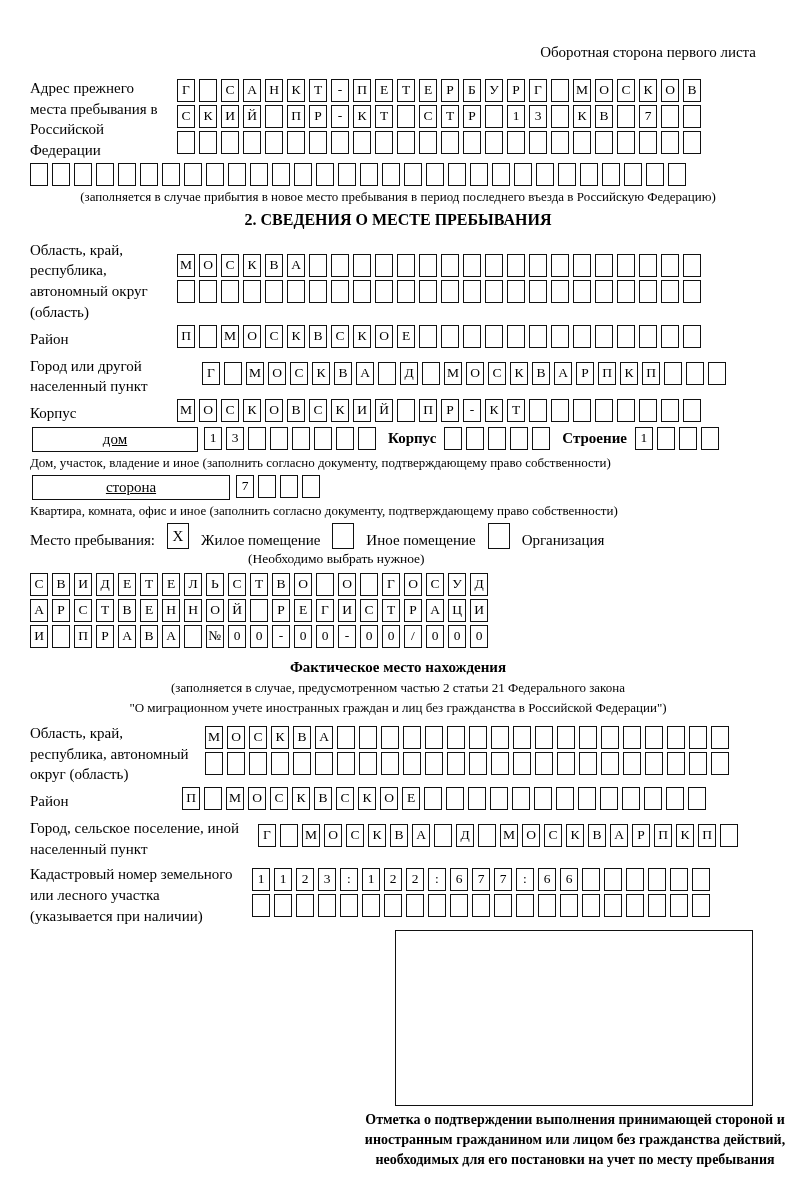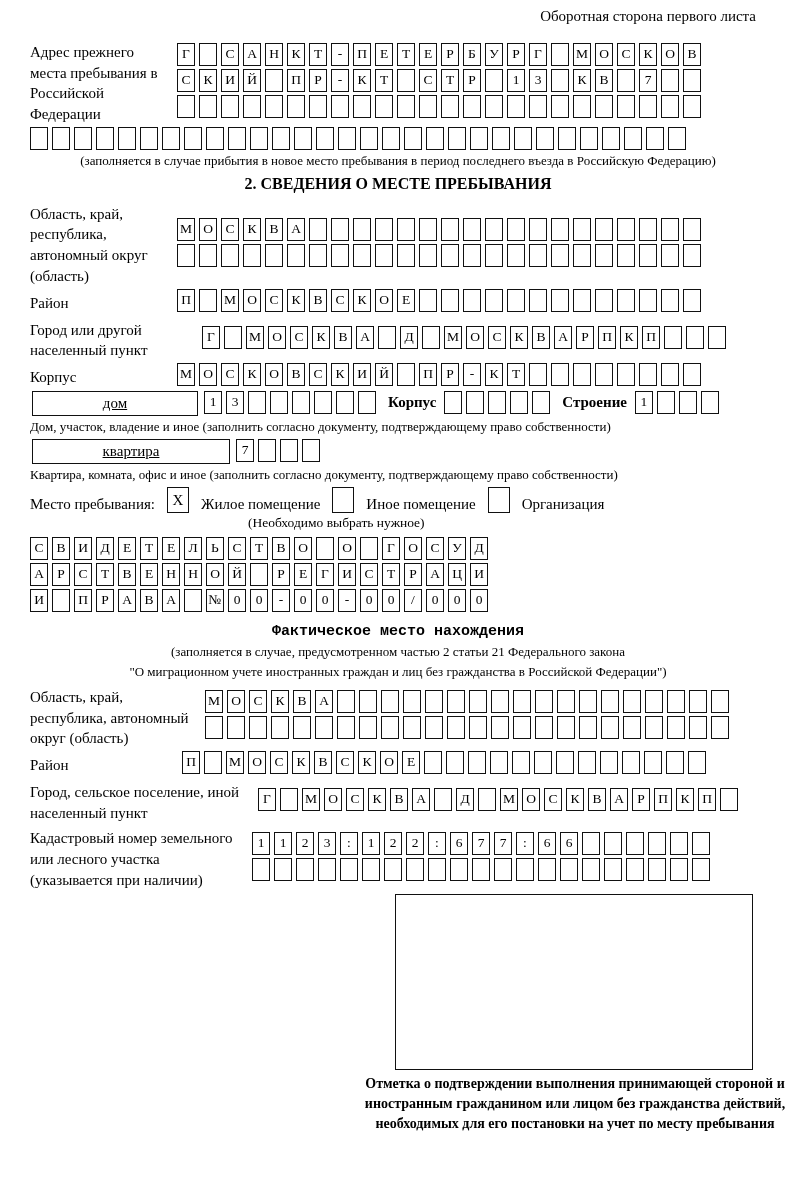--- a/index.html
+++ b/index.html
@@ -3,21 +3,21 @@
 <meta charset="utf-8">
 <style>
   * { box-sizing: border-box; }
   html, body { margin: 0; padding: 0; }
   body {
     width: 800px; height: 1180px;
     background: #ffffff; color: #000;
     font-family: "Liberation Serif", "DejaVu Serif", serif;
     font-size: 15px; overflow: hidden;
   }
-  .page { padding: 8px 26px 0 30px; width: 792px; }
+  .page { padding: 8px 26px 0 30px; width: 792px; margin-top: 36px; }
   .header-note { text-align: right; padding-right: 10px; font-size: 15px; margin-bottom: 14px; }
 
   .frow { display: flex; align-items: center; margin-bottom: 2px; }
   .labelcol { flex: 0 0 auto; padding-right: 8px; line-height: 1.38; padding-top: 3px; }
   .w147 { flex-basis: 147px; }
   .w172 { flex-basis: 172px; }
   .w152 { flex-basis: 152px; }
   .w175 { flex-basis: 175px; }
   .w220 { flex-basis: 220px; }
   .w228 { flex-basis: 228px; }
@@ -26,21 +26,21 @@
   .cellrow { white-space: nowrap; margin-bottom: 3px; height: 23px; }
   .cell {
     display: inline-block; width: 18px; height: 23px;
     border: 1.5px solid #111; margin-right: 4px;
     text-align: center; line-height: 20px; font-size: 13.5px;
     vertical-align: top;
   }
   .caption { font-size: 13px; margin: 0 0 4px 0; }
   .caption.center { text-align: center; }
   .sec-title { text-align: center; font-weight: bold; font-size: 16px; margin: 6px 0 8px 0; }
-  .sub-title { text-align: center; font-weight: bold; font-size: 15px; margin: 8px 0 4px 0; font-family: Liberation Mono, monospace; }
+  .sub-title { text-align: center; font-weight: bold; font-size: 15px; margin: 8px 0 4px 0; }
 
   .wide-box {
     display: inline-block; border: 1.5px solid #111; height: 25px;
     text-align: center; line-height: 22px; font-size: 15px;
     vertical-align: top; margin-right: 6px; text-decoration: underline;
   }
   .wb-dom { width: 166px; }
   .wb-kv  { width: 198px; }
   .inline-label { display: inline-block; padding: 3px 8px 0 8px; vertical-align: top; font-weight: bold; }
 
@@ -104,21 +104,21 @@
     <div class="labelcol w147">Корпус</div>
     <div class="cellrow"><span class="cell">М</span><span class="cell">О</span><span class="cell">С</span><span class="cell">К</span><span class="cell">О</span><span class="cell">В</span><span class="cell">С</span><span class="cell">К</span><span class="cell">И</span><span class="cell">Й</span><span class="cell"></span><span class="cell">П</span><span class="cell">Р</span><span class="cell">-</span><span class="cell">К</span><span class="cell">Т</span><span class="cell"></span><span class="cell"></span><span class="cell"></span><span class="cell"></span><span class="cell"></span><span class="cell"></span><span class="cell"></span><span class="cell"></span></div>
   </div>
 
   <div style="margin:2px 0 2px 2px; white-space:nowrap;">
     <span class="wide-box wb-dom">дом</span><span class="cellrow" style="display:inline-block"><span class="cell">1</span><span class="cell">3</span><span class="cell"></span><span class="cell"></span><span class="cell"></span><span class="cell"></span><span class="cell"></span><span class="cell"></span></span><span class="inline-label">Корпус</span><span class="cellrow" style="display:inline-block"><span class="cell"></span><span class="cell"></span><span class="cell"></span><span class="cell"></span><span class="cell"></span></span><span class="inline-label">Строение</span><span class="cellrow" style="display:inline-block"><span class="cell">1</span><span class="cell"></span><span class="cell"></span><span class="cell"></span></span>
   </div>
   <div class="caption">Дом, участок, владение и иное (заполнить согласно документу, подтверждающему право собственности)</div>
 
   <div style="margin:2px 0 2px 2px; white-space:nowrap;">
-    <span class="wide-box wb-kv">квартира</span><span class="cellrow" style="display:inline-block"><span class="cell">7</span><span class="cell"></span><span class="cell"></span><span class="cell"></span></span>
+    <span class="wide-box wb-kv">сторона</span><span class="cellrow" style="display:inline-block"><span class="cell">7</span><span class="cell"></span><span class="cell"></span><span class="cell"></span></span>
   </div>
   <div class="caption">Квартира, комната, офис и иное (заполнить согласно документу, подтверждающему право собственности)</div>
 
   <div class="check-line">
     <span class="check-label">Место пребывания:</span>
     <span class="checkbox">X</span>
     <span class="check-label">Жилое помещение</span>
     <span class="checkbox"></span>
     <span class="check-label">Иное помещение</span>
     <span class="checkbox"></span>

